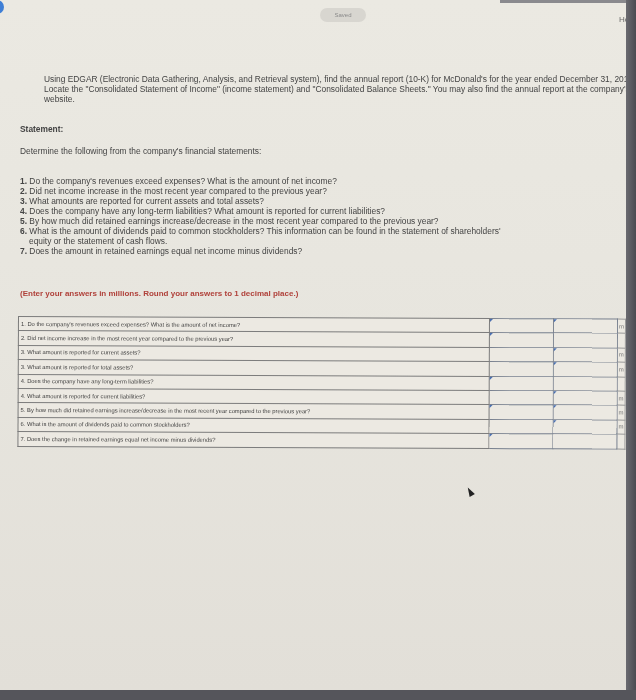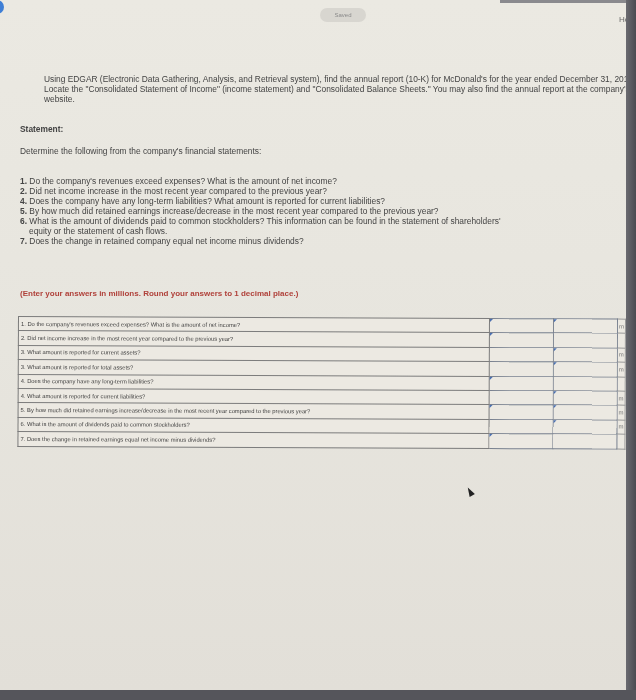--- a/index.html
+++ b/index.html
@@ -90,24 +90,25 @@
   <div class="saved-pill">Saved</div>
   <div class="help-link">Help</div>
 
   <p class="intro">Using EDGAR (Electronic Data Gathering, Analysis, and Retrieval system), find the annual report (10-K) for McDonald's for the year ended December 31, 2019. Locate the "Consolidated Statement of Income" (income statement) and "Consolidated Balance Sheets." You may also find the annual report at the company's website.</p>
   <div class="required-label">Statement:</div>
   <div class="required-text">Determine the following from the company's financial statements:</div>
 
   <ol class="questions">
     <li><span class="num">1.</span> <span>Do the company's revenues exceed expenses? What is the amount of net income?</span></li>
     <li><span class="num">2.</span> <span>Did net income increase in the most recent year compared to the previous year?</span></li>
+    <li><span class="num">3.</span> <span>What amounts are reported for current assets and total assets?</span></li>
     <li><span class="num">4.</span> <span>Does the company have any long-term liabilities? What amount is reported for current liabilities?</span></li>
     <li><span class="num">5.</span> <span>By how much did retained earnings increase/decrease in the most recent year compared to the previous year?</span></li>
     <li><span class="num">6.</span> <span>What is the amount of dividends paid to common stockholders? This information can be found in the statement of shareholders'</span><span class="cont">equity or the statement of cash flows.</span></li>
-    <li><span class="num">7.</span> <span>Does the change in retained company equal net income minus dividends?</span></li>
+    <li><span class="num">7.</span> <span>Does the amount in retained earnings equal net income minus dividends?</span></li>
   </ol>
 
   <div class="instruction">(Enter your answers in millions. Round your answers to 1 decimal place.)</div>
 
   <table class="answer-table">
     <tbody>
       <tr>
         <td class="q">1. Do the company's revenues exceed expenses? What is the amount of net income?</td>
         <td class="in1 active"><input class="answer-input" value="" style=""></td>
         <td class="in2 active"><input class="answer-input" value="" style=""></td>

